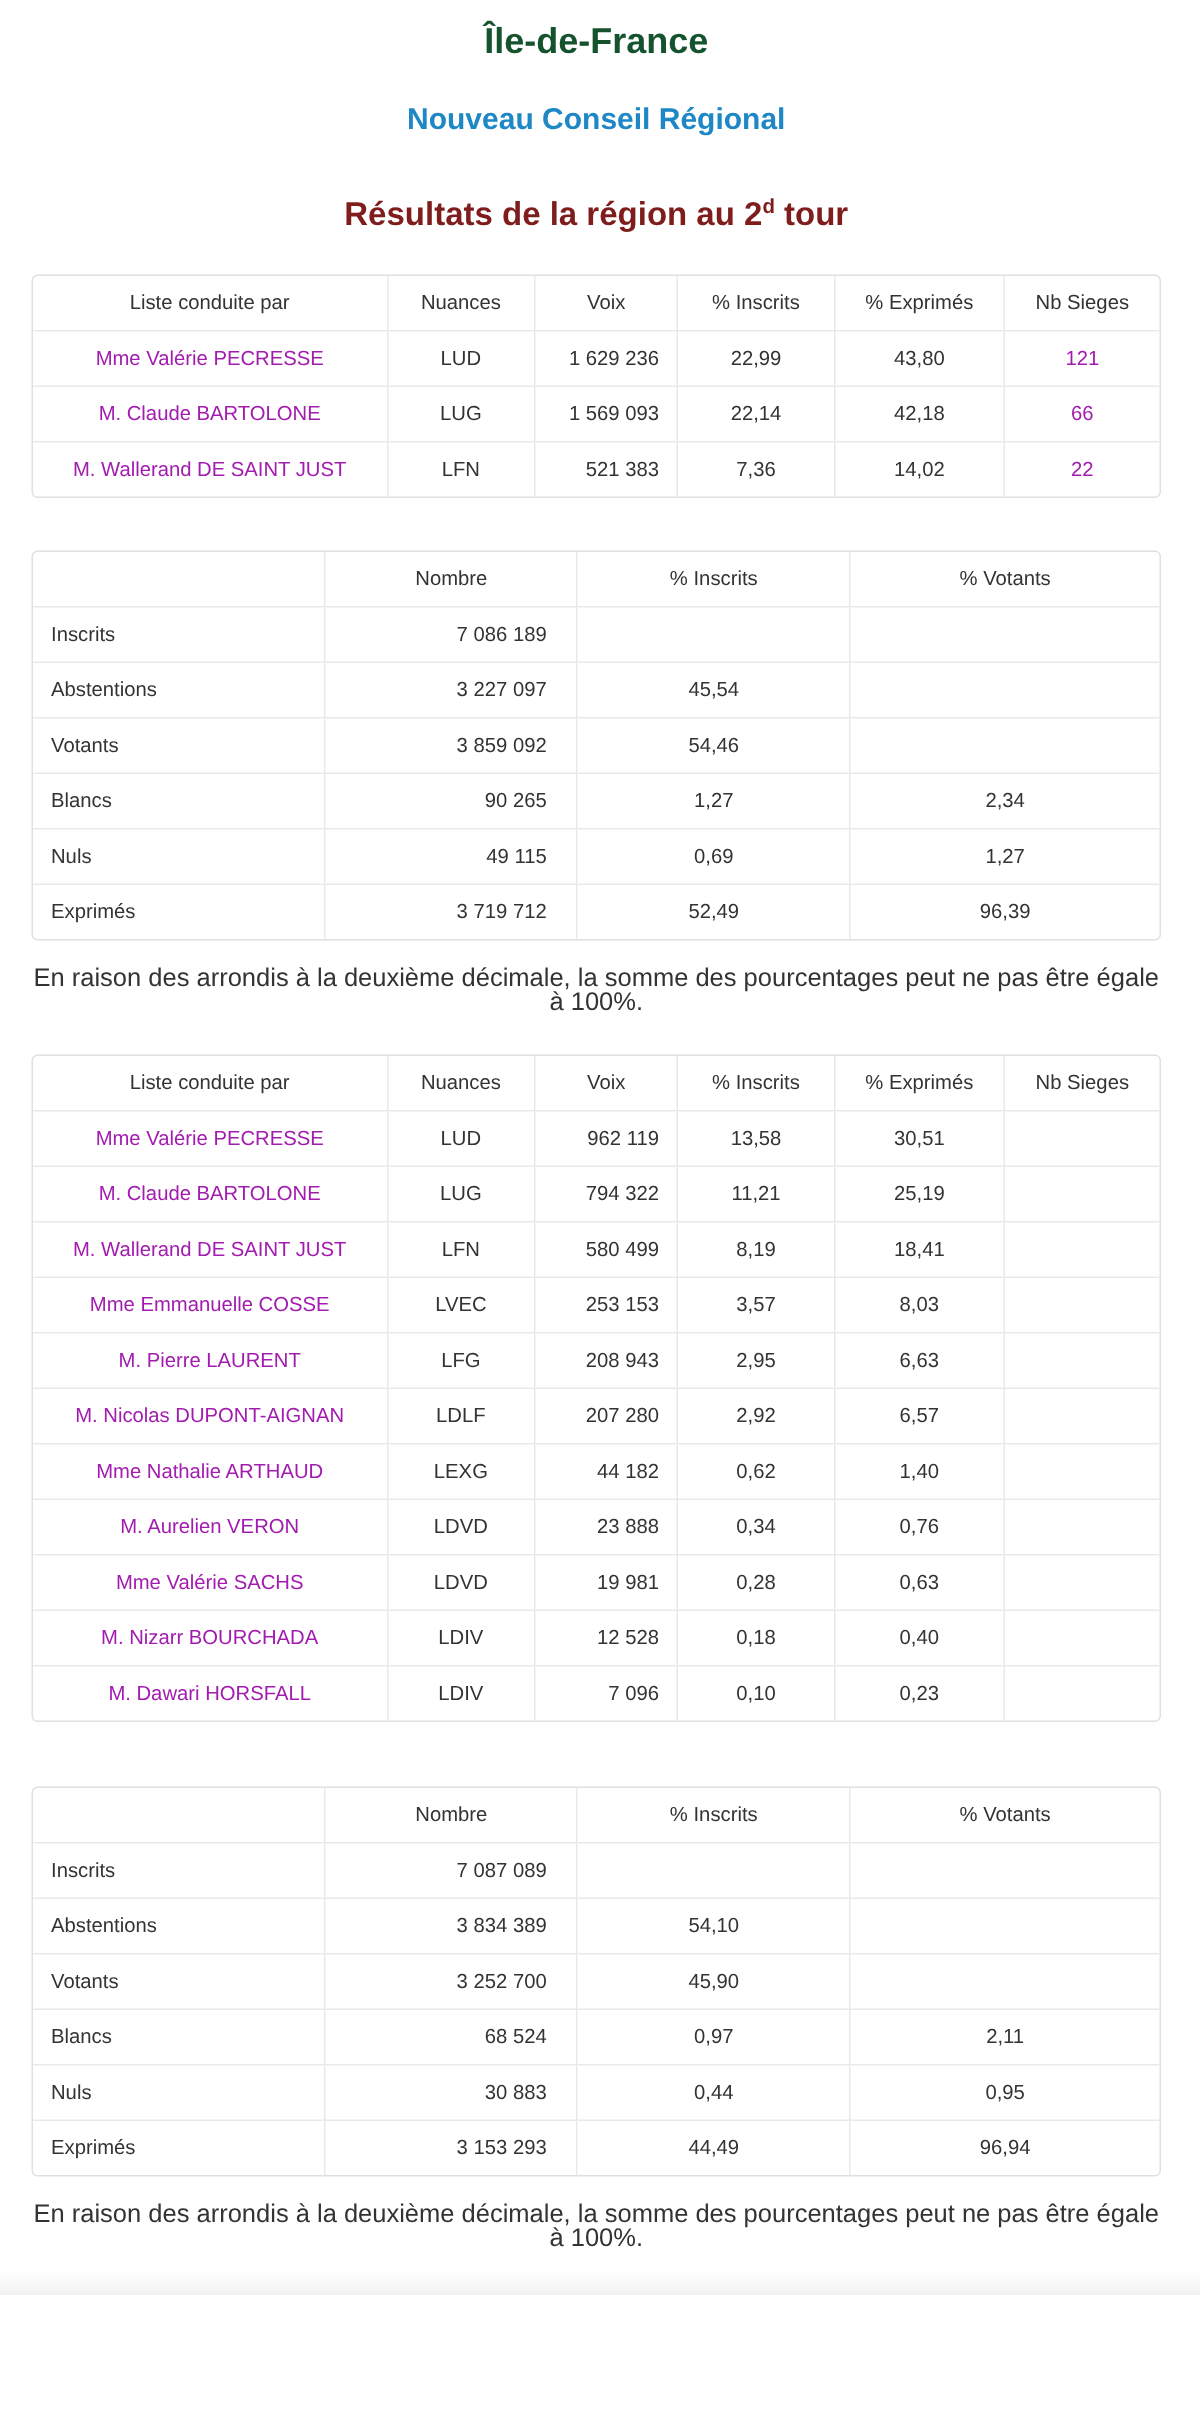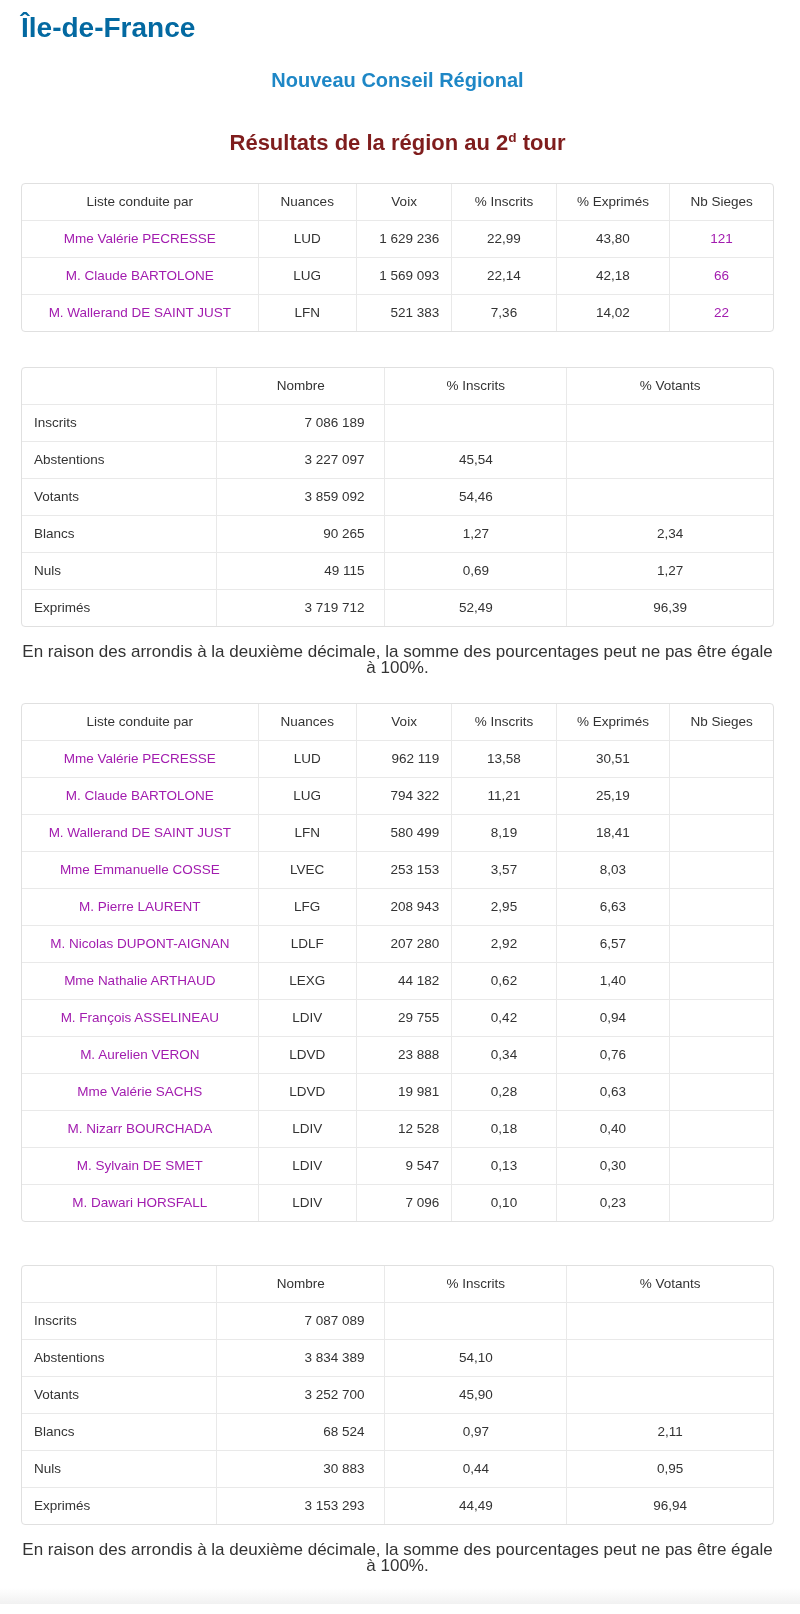--- a/index.html
+++ b/index.html
@@ -1,19 +1,19 @@
 <!DOCTYPE html>
 <html lang="fr"><head>
 <meta charset="utf-8">
 <style>
   html,body{margin:0;padding:0;background:#fff;}
   body{font-family:"Liberation Sans","DejaVu Sans",sans-serif;color:#333;}
   .container{padding:0 26px 0 21px;}
 
-  h1.region{margin:14px 0 0;font-size:28px;line-height:28px;font-weight:bold;color:#0369a1;}
+  h1.region{margin:14px 0 0;text-align:center;font-size:24px;line-height:28px;font-weight:bold;color:#14532d;}
   h2.subtitle{margin:26px 0 0;text-align:center;font-size:20px;line-height:24px;font-weight:bold;color:#1e87c6;}
   h2.round{margin:33px 0 0;text-align:center;font-size:22px;line-height:26px;font-weight:bold;color:#7f1d1d;}
   h2.round sup{font-size:0.62em;}
   h2.rappel{margin:24px 0 0;}
 
   table{width:100%;border-collapse:separate;border-spacing:0;border:1px solid #e0e0e0;border-radius:4px;table-layout:fixed;}
   table.t1{margin-top:27px;}
   table.t2{margin-top:35px;}
   table.t3{margin-top:27px;}
   table.t4{margin-top:43px;}
@@ -220,28 +220,20 @@
         </tr>
         <tr>
           <td><a class="lnk">Mme Nathalie ARTHAUD</a></td>
           <td>LEXG</td>
           <td class="c-right">44 182</td>
           <td>0,62</td>
           <td>1,40</td>
           <td></td>
         </tr>
         <tr>
-          <td><a class="lnk">M. François ASSELINEAU</a></td>
-          <td>LDIV</td>
-          <td class="c-right">29 755</td>
-          <td>0,42</td>
-          <td>0,94</td>
-          <td></td>
-        </tr>
-        <tr>
           <td><a class="lnk">M. Aurelien VERON</a></td>
           <td>LDVD</td>
           <td class="c-right">23 888</td>
           <td>0,34</td>
           <td>0,76</td>
           <td></td>
         </tr>
         <tr>
           <td><a class="lnk">Mme Valérie SACHS</a></td>
           <td>LDVD</td>
@@ -249,28 +241,20 @@
           <td>0,28</td>
           <td>0,63</td>
           <td></td>
         </tr>
         <tr>
           <td><a class="lnk">M. Nizarr BOURCHADA</a></td>
           <td>LDIV</td>
           <td class="c-right">12 528</td>
           <td>0,18</td>
           <td>0,40</td>
-          <td></td>
-        </tr>
-        <tr>
-          <td><a class="lnk">M. Sylvain DE SMET</a></td>
-          <td>LDIV</td>
-          <td class="c-right">9 547</td>
-          <td>0,13</td>
-          <td>0,30</td>
           <td></td>
         </tr>
         <tr>
           <td><a class="lnk">M. Dawari HORSFALL</a></td>
           <td>LDIV</td>
           <td class="c-right">7 096</td>
           <td>0,10</td>
           <td>0,23</td>
           <td></td>
         </tr>

